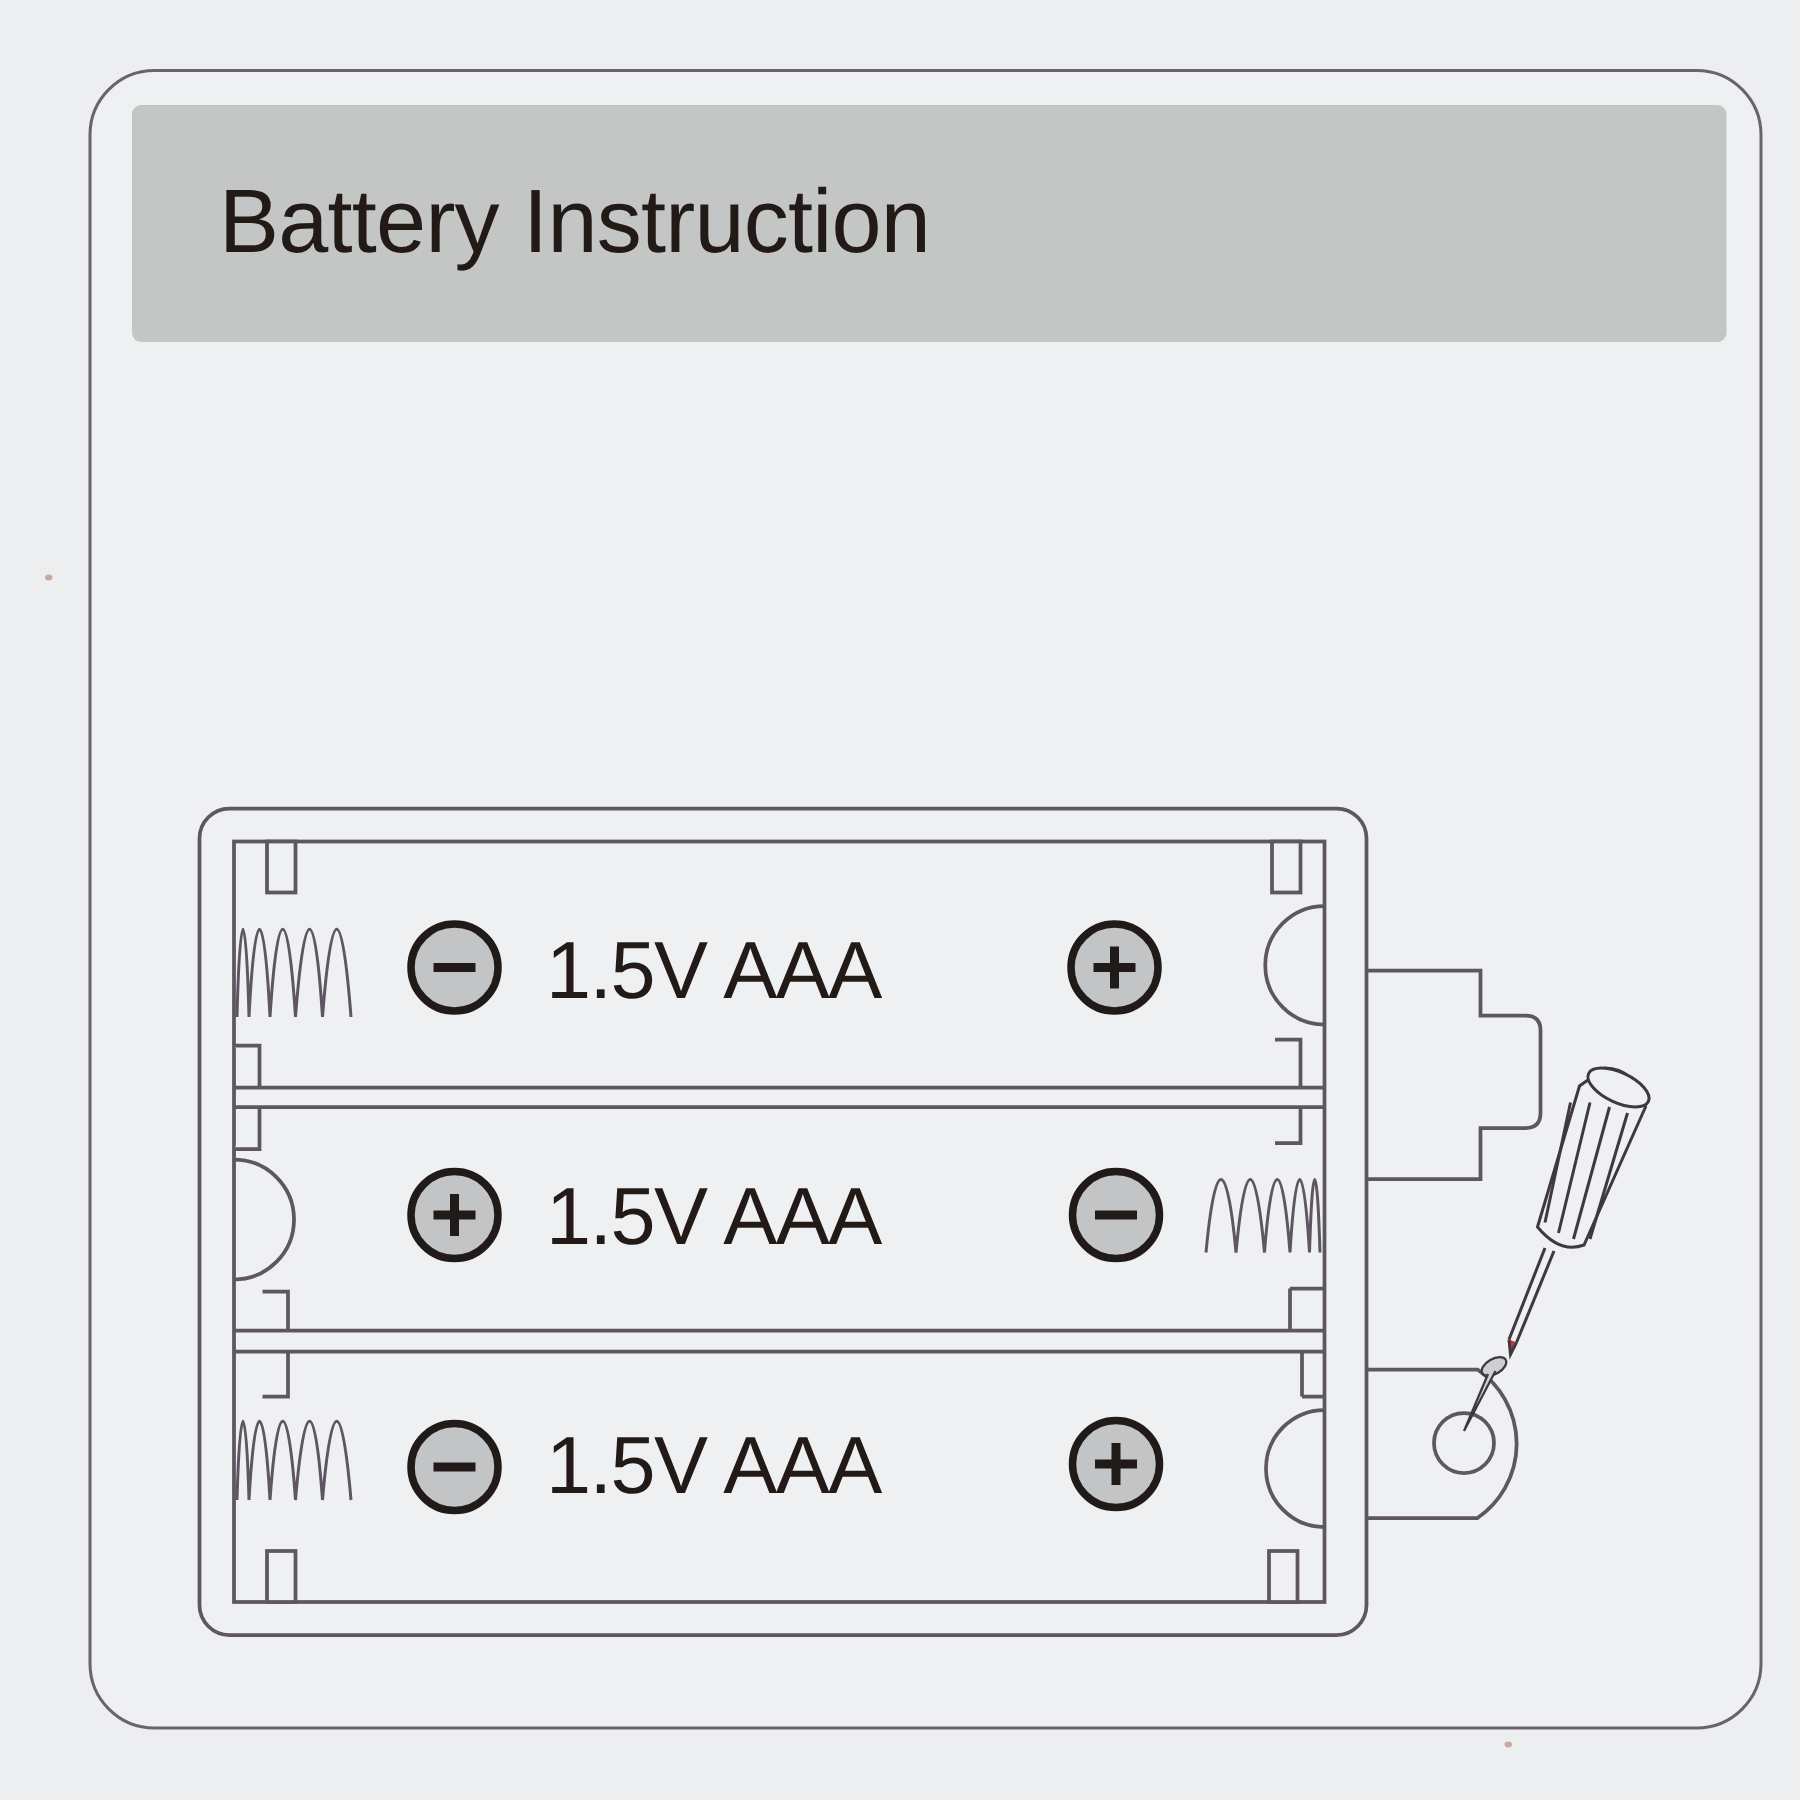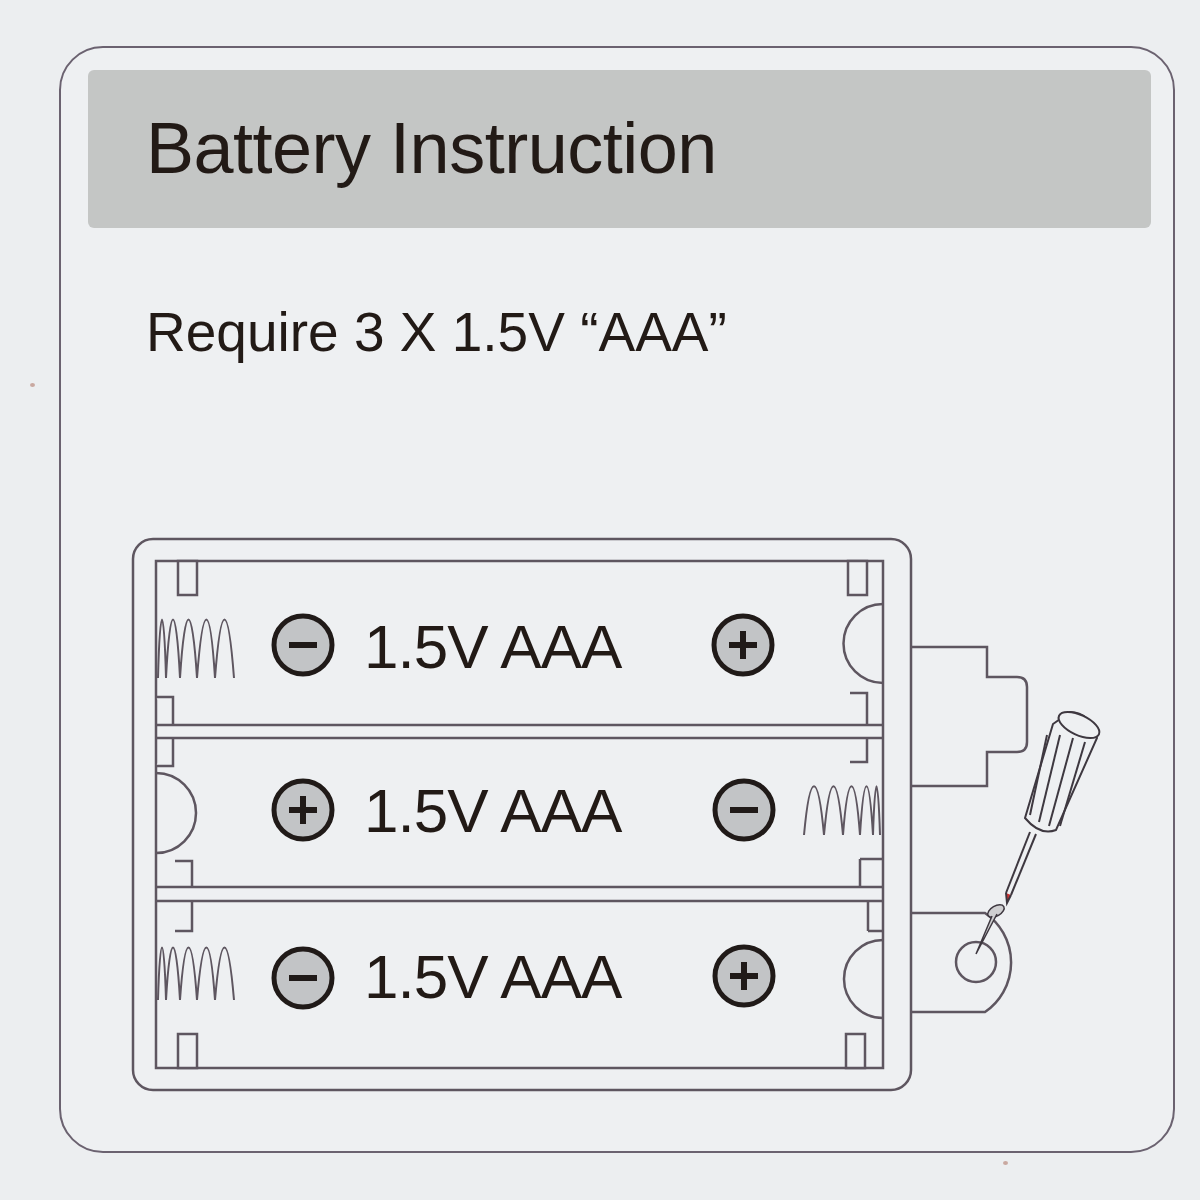--- a/index.html
+++ b/index.html
@@ -13,43 +13,42 @@
     position: absolute; left: 59px; top: 46px; width: 1116px; height: 1107px;
     border: 2px solid #6b6270; border-radius: 44px; box-sizing: border-box;
     background: #eef0f2;
   }
   .header-band {
     position: absolute; left: 88px; top: 70px; width: 1063px; height: 158px;
     background: #c4c6c5; border-radius: 6px;
   }
   .title {
     position: absolute; left: 146px; top: 98px;
-    font-size: 72px; color: #221a16; letter-spacing: -0.5px; line-height: 100px;
+    font-size: 60px; color: #221a16; letter-spacing: -0.5px; line-height: 100px;
     white-space: nowrap;
   }
   .req {
     position: absolute; left: 146px; top: 295px;
     font-size: 55px; line-height: 75px; color: #221a16; white-space: nowrap;
   }
   svg.diagram { position: absolute; left: 0; top: 0; }
   .batt-label {
-    position: absolute; font-size: 62px; color: #221a16; white-space: nowrap;
+    position: absolute; font-size: 54px; color: #221a16; white-space: nowrap;
     line-height: 70px; letter-spacing: -1px;
   }
   .speck { position:absolute; width:5px; height:4px; border-radius:50%; background:#c9a8a0; }
 </style>
 </head>
 <body>
 
 <div class="frame"></div>
 <div class="header-band"></div>
 <div class="title">Battery Instruction</div>
 
 <div class="req">
-  <div>Require 3 X 1.5V “AAA”</div>
 </div>
 
 <svg class="diagram" width="1200" height="1200" viewBox="0 0 1200 1200" fill="none" stroke="#5e5660" stroke-width="2.5">
 
   <rect x="133" y="539" width="778" height="551" rx="20"></rect>
   <rect x="156" y="561" width="727" height="507"></rect>
 
   <g>
     <line x1="156" y1="725" x2="883" y2="725"></line>
     <line x1="156" y1="738" x2="883" y2="738"></line>

